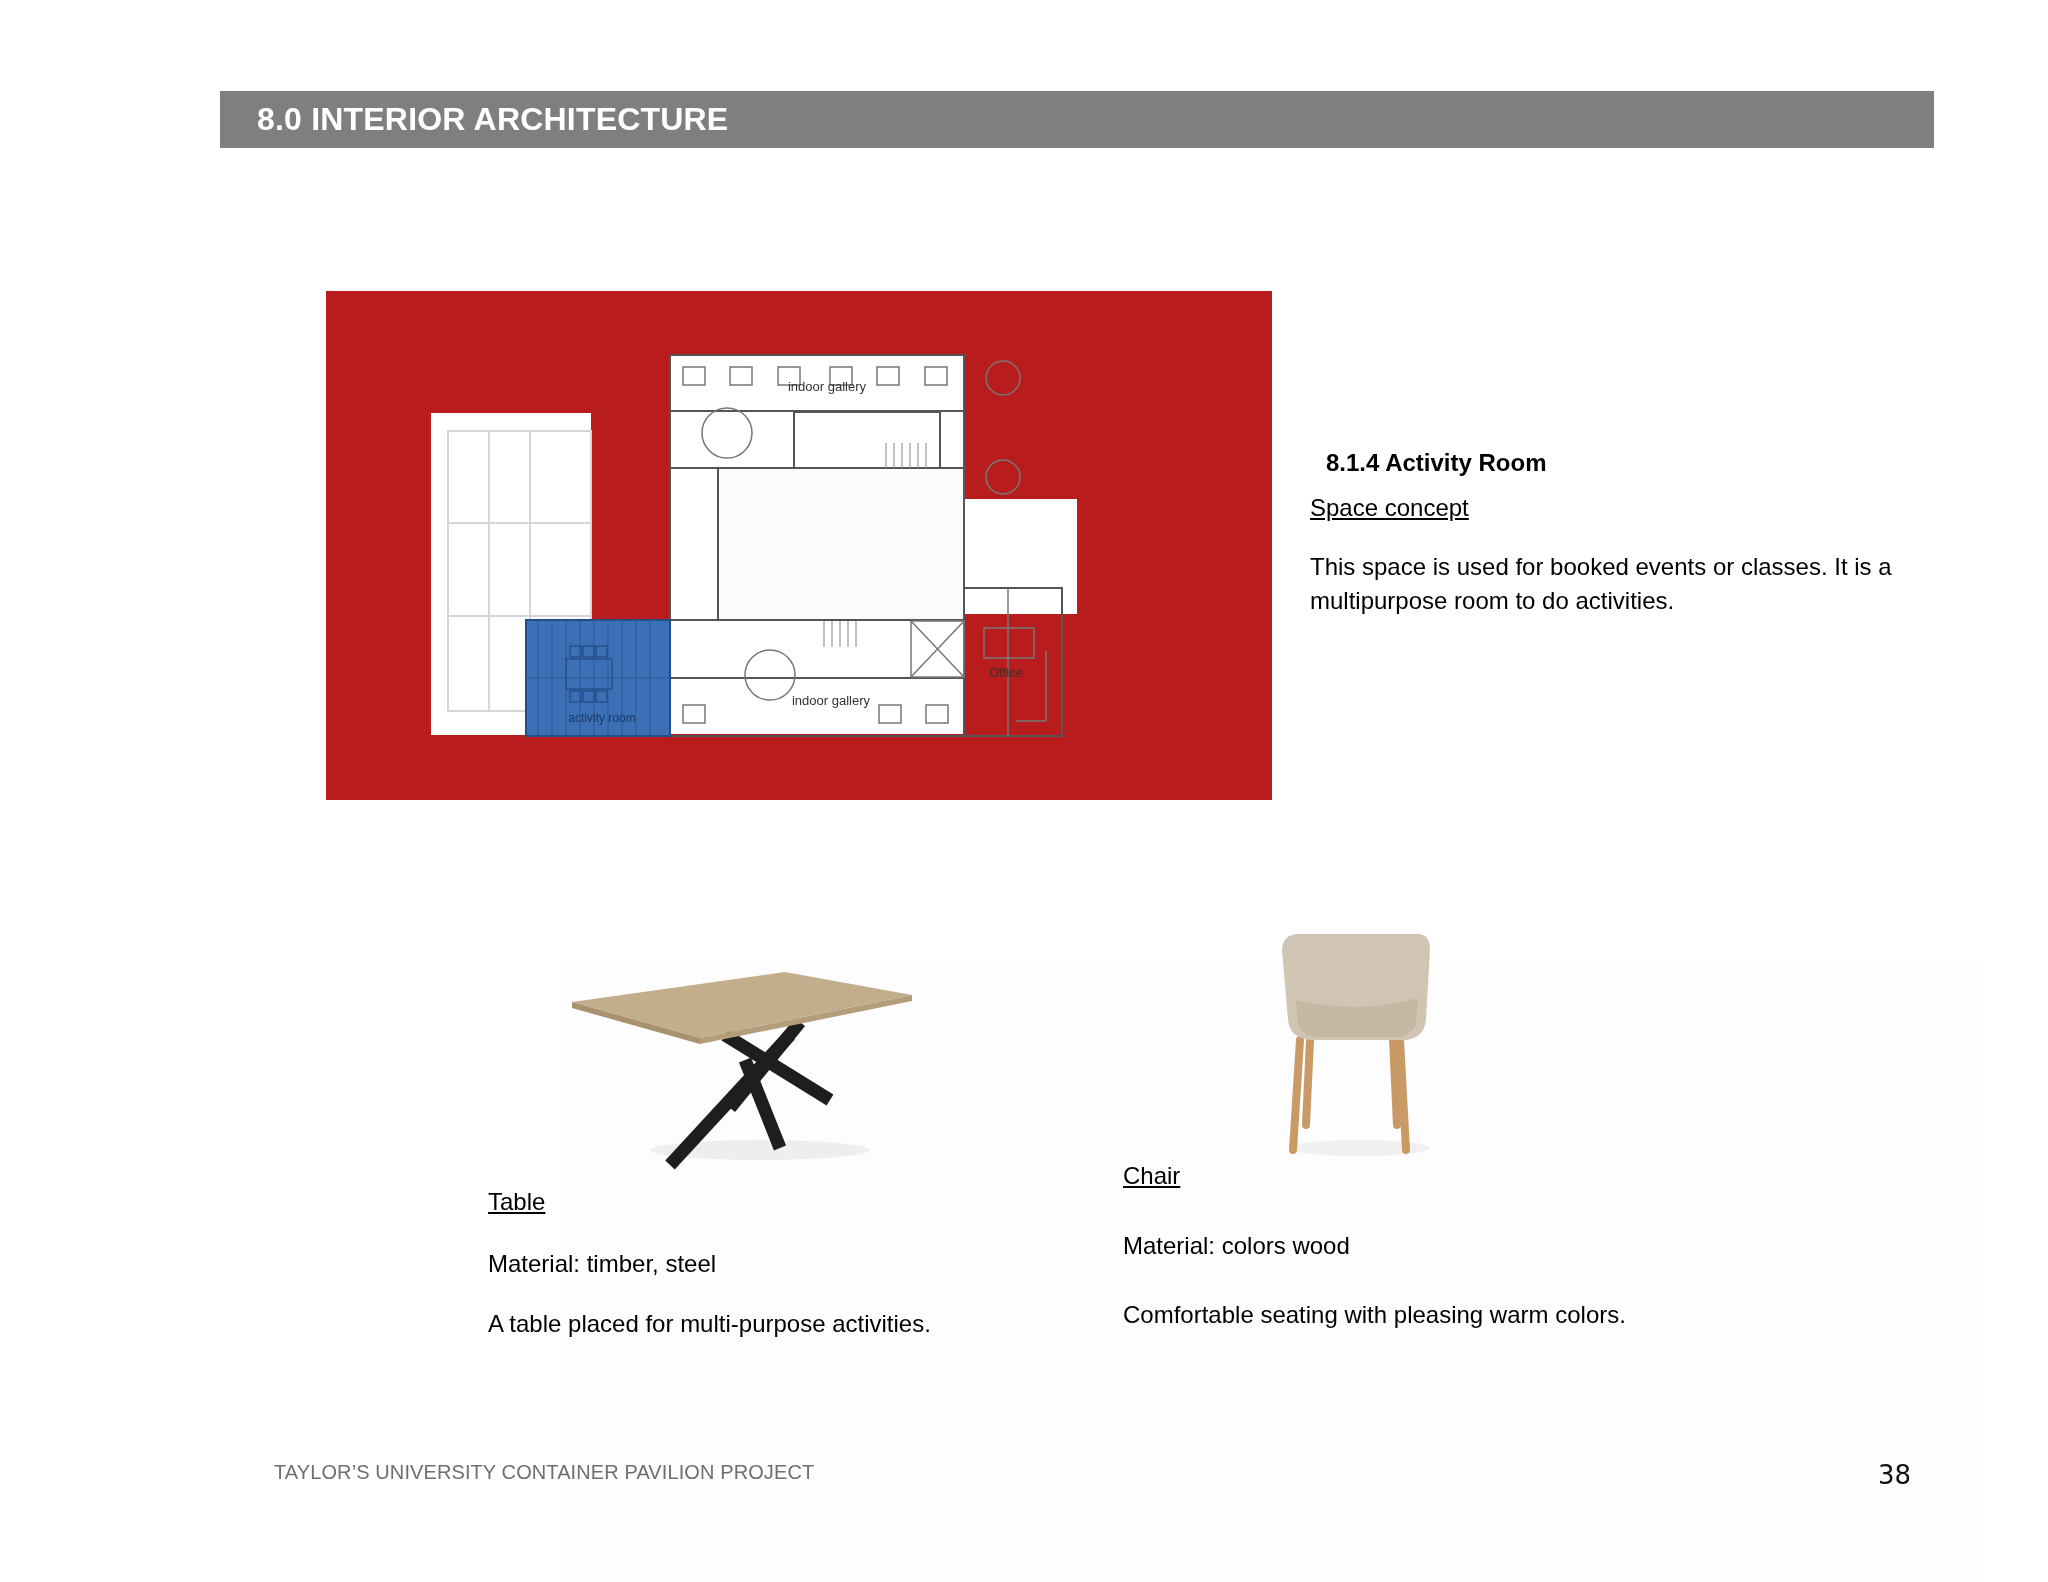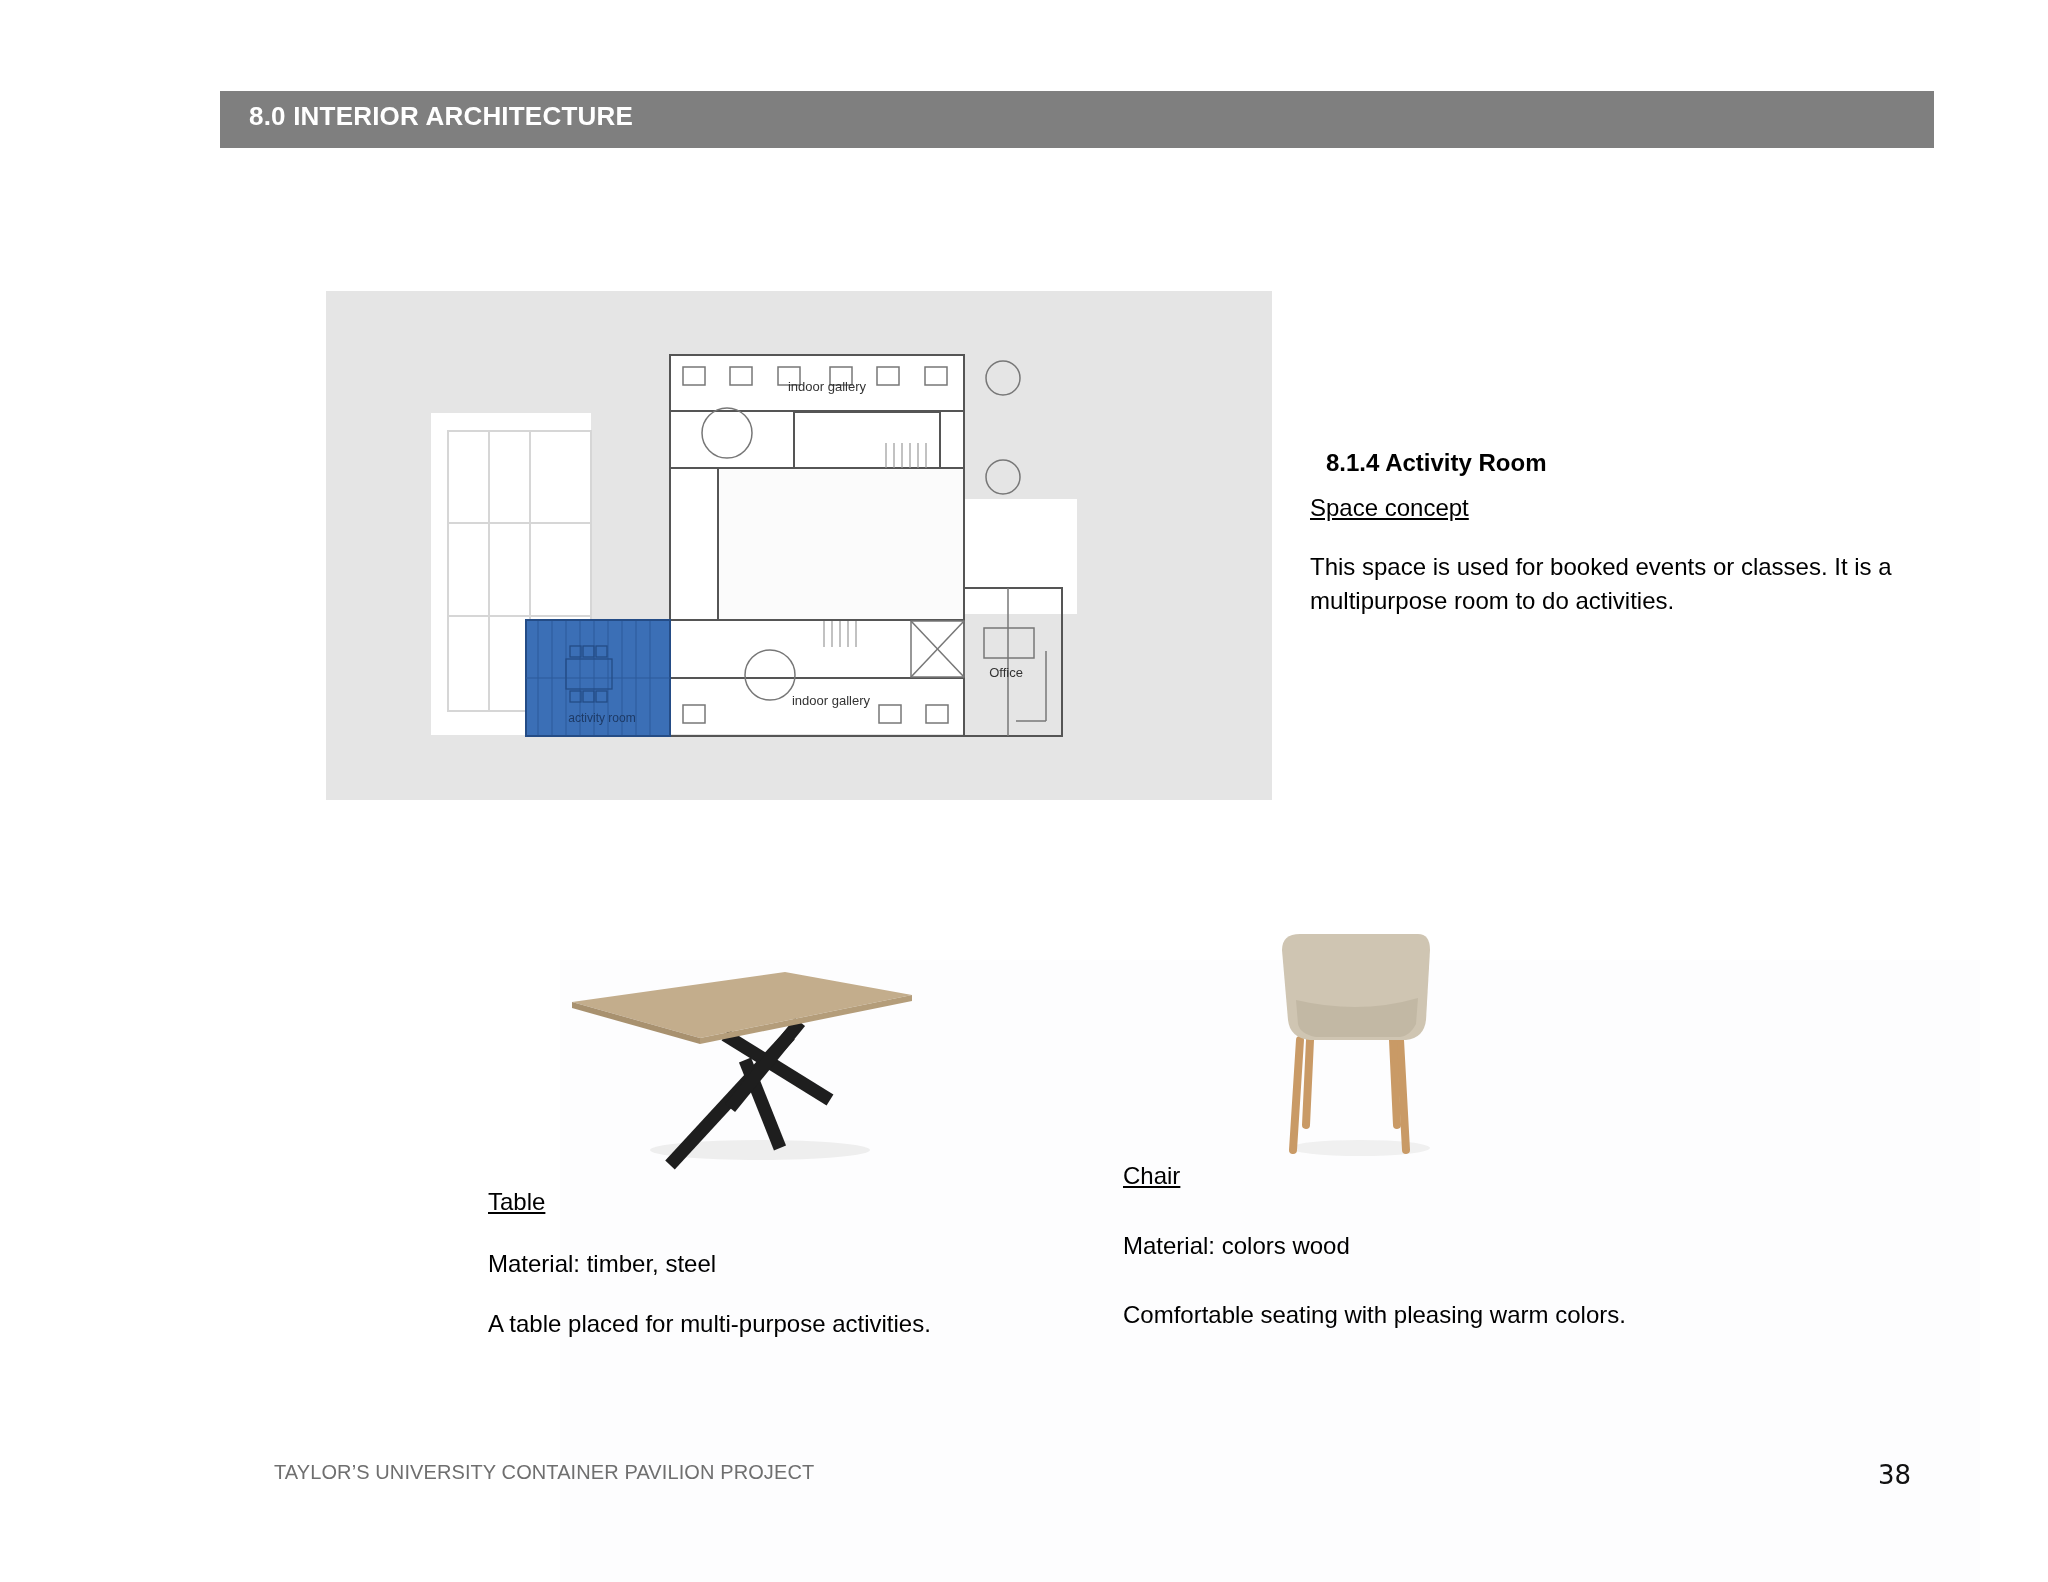--- a/index.html
+++ b/index.html
@@ -1,19 +1,19 @@
 <!DOCTYPE html>
 <html><head>
 <meta charset="utf-8">
 <style>
   html,body{margin:0;padding:0;}
   body{width:2048px;height:1582px;background:#ffffff;position:relative;overflow:hidden;font-family:"Liberation Sans",sans-serif;color:#000;}
   .header-bar{position:absolute;left:220px;top:91px;width:1714px;height:57px;background:#7f7f7f;}
-  .header-title{position:absolute;left:29px;top:10px;font-size:26px;font-weight:bold;color:#ffffff;letter-spacing:0.2px;}
-  .plan-frame{position:absolute;left:326px;top:291px;width:946px;height:509px;background:#e5e5e5;}
+  .header-title{position:absolute;left:37px;top:10px;font-size:32px;font-weight:bold;color:#ffffff;letter-spacing:0.2px;}
+  .plan-frame{position:absolute;left:326px;top:291px;width:946px;height:509px;background:#b91c1c;}
   .plan-frame svg{position:absolute;left:0;top:0;}
   .info{position:absolute;left:1310px;top:430px;width:640px;}
   .sec-title{font-size:24px;font-weight:bold;margin:16px;position:absolute;top:3px;left:0;white-space:nowrap;}
   .sub-title{font-size:24px;text-decoration:underline;position:absolute;top:64px;left:0;white-space:nowrap;}
   .para{font-size:24px;line-height:34px;position:absolute;top:120px;left:0;width:640px;}
   .photo-bg{position:absolute;left:560px;top:960px;width:1420px;height:622px;background:#fdfdfe;}
   .table-img{position:absolute;left:560px;top:950px;width:400px;height:230px;}
   .chair-img{position:absolute;left:1230px;top:920px;width:260px;height:260px;}
   .item-title{position:absolute;font-size:24px;text-decoration:underline;white-space:nowrap;}
   .item-text{position:absolute;font-size:24px;white-space:nowrap;}

